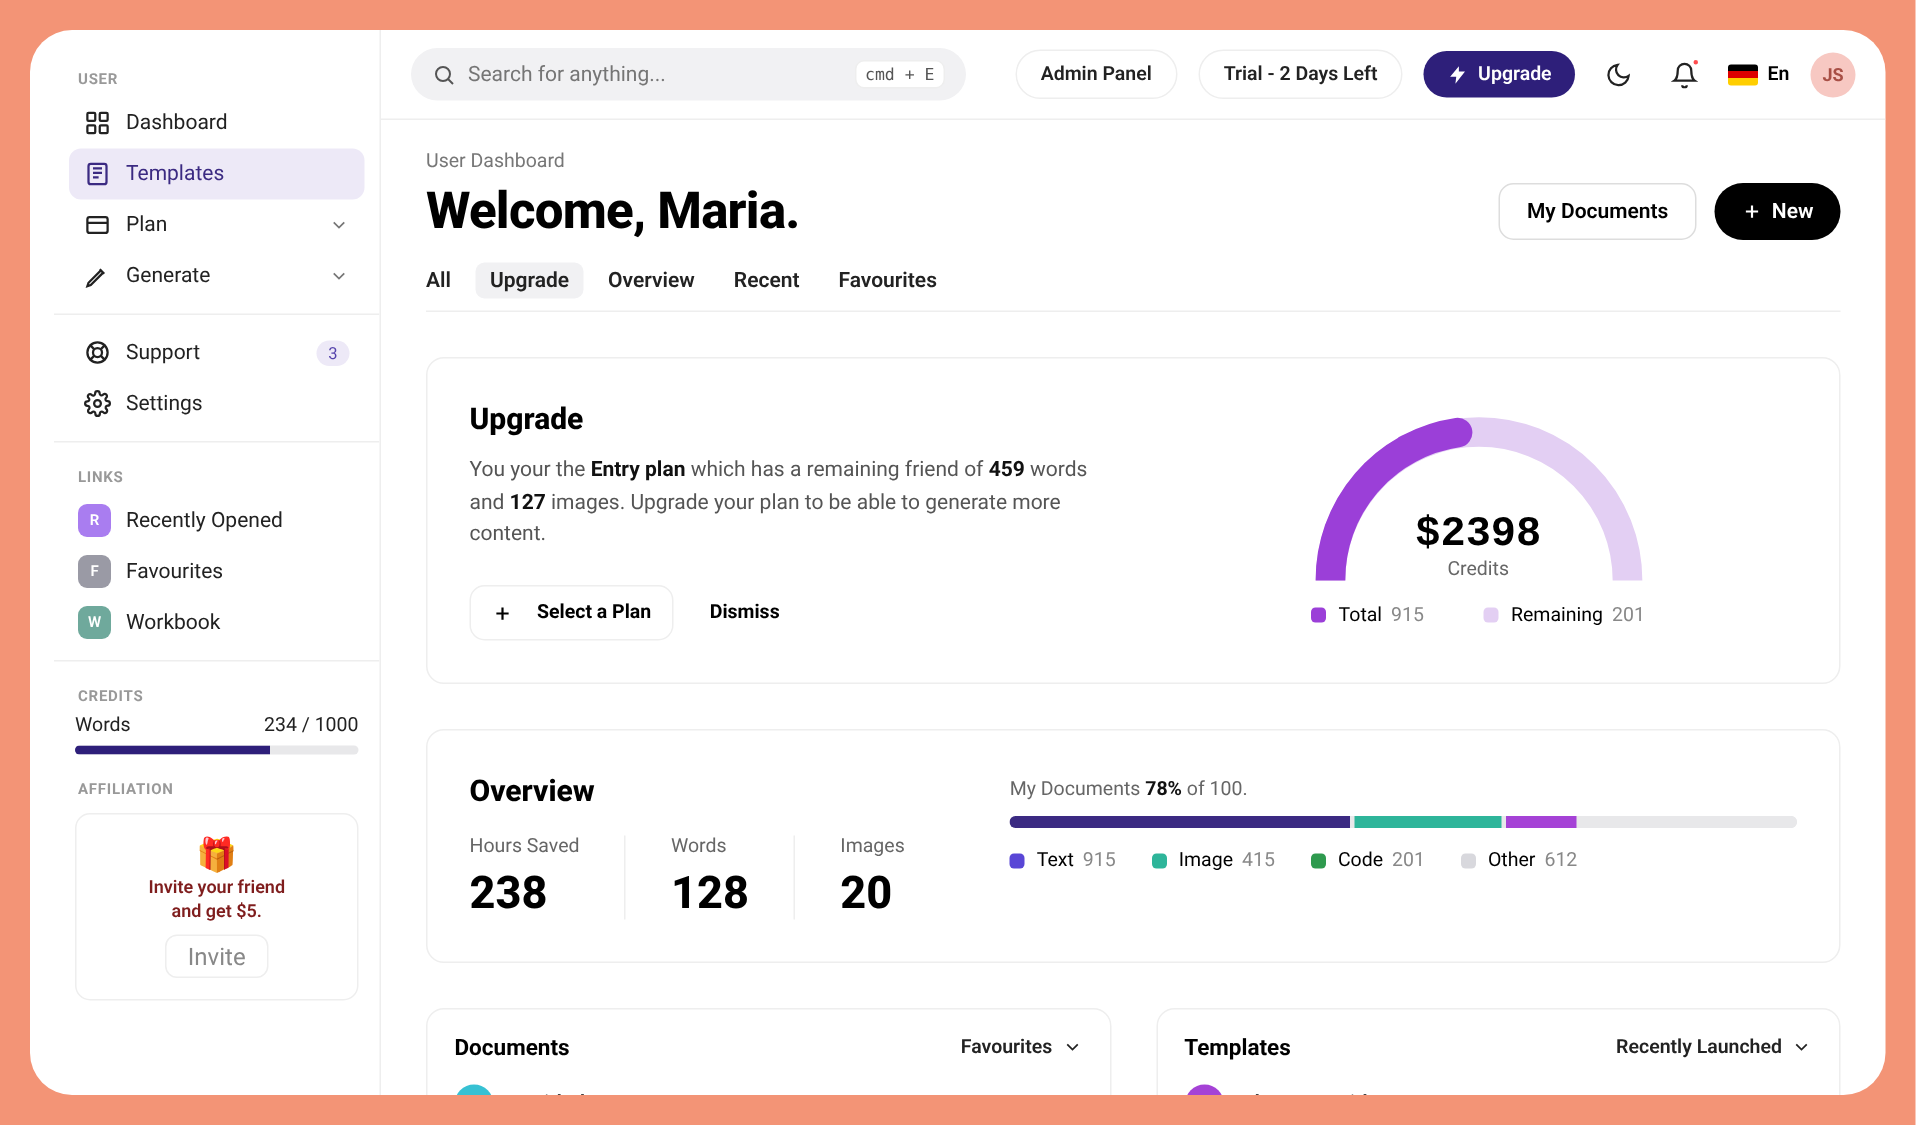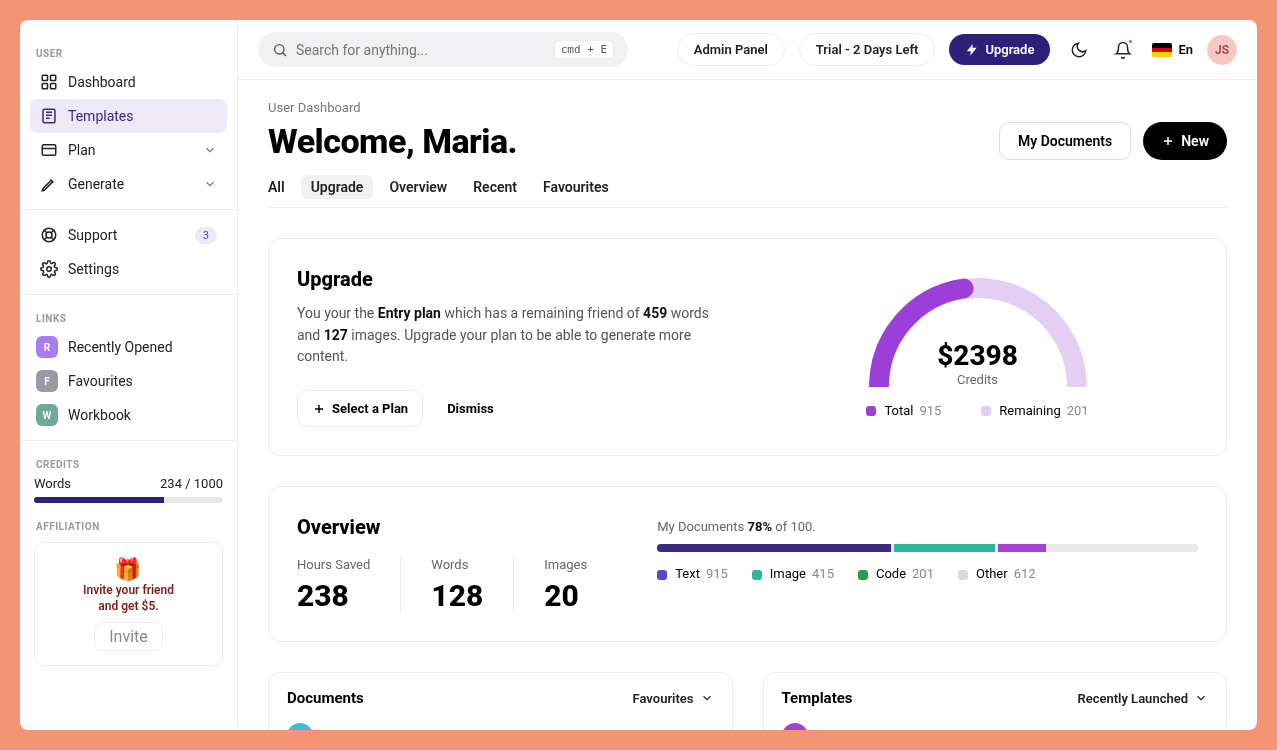--- a/index.html
+++ b/index.html
@@ -1,17 +1,17 @@
 <!DOCTYPE html>
 <html><head>
 <meta charset="utf-8">
 <style>
   * { box-sizing: border-box; margin: 0; padding: 0; font-family: -apple-system, BlinkMacSystemFont, "Segoe UI", Roboto, sans-serif; }
   body { background:#f39476; padding:20px; }
-  .frame { background:#fff; border-radius:8px; width:1237px; height:710px; margin:0 auto; overflow:hidden; display:flex; }
+  .frame { background:#fff; border-radius:28px; width:1237px; height:710px; margin:0 auto; overflow:hidden; display:flex;padding-left:16px; }
   .sidebar { width:218px; border-right:1px solid #eee; padding:18px 10px 10px 10px; display:flex; flex-direction:column; overflow:hidden; }
   .sb-heading { font-size:10px; font-weight:700; color:#999; letter-spacing:.5px; margin:10px 0 6px 6px; }
   .sb-item { display:flex; align-items:center; gap:10px; padding:8px 10px; border-radius:8px; font-size:14px; color:#222; cursor:pointer; }
   .sb-item .ico { width:18px; height:18px; display:flex; align-items:center; justify-content:center; color:#222; }
   .sb-item.active { background:#ede9f7; color:#3b2a82; }
   .sb-item.active .ico{ color:#3b2a82;}
   .sb-item .chev { margin-left:auto; color:#777; }
   .badge-num { margin-left:auto; background:#ede9f7; color:#5543ac; font-size:11px; border-radius:10px; padding:2px 8px; }
   .sb-sep { height:1px; background:#eee; margin:8px -10px; }
   .link-item { display:flex; align-items:center; gap:10px; padding:6px 6px; font-size:14px; color:#222; cursor:pointer; }
@@ -46,27 +46,27 @@
   .tabs .tab { cursor:pointer; font-weight:600; }
   .tabs .tab.active { background:#f1f1f3; border-radius:6px; padding:4px 10px; margin:-4px -10px; }
 
   .card { border:1px solid #eee; border-radius:12px; padding:28px; margin-top:30px; }
   .upgrade-card { display:flex; gap:40px; }
   .upgrade-left { flex:1; max-width:420px;}
   .upgrade-title { font-size:20px; font-weight:800; margin-bottom:12px;}
   .upgrade-body { font-size:14px; color:#555; line-height:1.55; }
   .upgrade-body b { color:#111; }
   .u-actions { margin-top:22px; display:flex; gap:24px; align-items:center; }
-  .btn-ghost { border:1px solid #eee; border-radius:10px; padding:10px 14px; font-size:13px; font-weight:700; display:flex; align-items:center; gap:6px; cursor:pointer;}
+  .btn-ghost { border:1px solid #eee; border-radius:10px; padding:10px 14px; font-size:13px; font-weight:700; display:flex; align-items:center; gap:16px; cursor:pointer;}
   .btn-text{ font-size:13px; font-weight:700; cursor:pointer; }
   .gauge-wrap { flex:1; display:flex; flex-direction:column; align-items:center; justify-content:center; }
   .gauge { width:220px; height:110px; position:relative; }
   .gauge svg { width:220px; height:110px; }
   .gauge-label { position:absolute; left:0; right:0; bottom:0; text-align:center; }
-  .gauge-val { font-size:28px; font-weight:800; }
+  .gauge-val { font-size:28px; font-weight:800;font-family:Liberation Mono, monospace; }
   .gauge-sub { font-size:13px; color:#666; }
   .legend { display:flex; gap:40px; margin-top:16px; font-size:13px; }
   .lg-dot{ width:10px; height:10px; border-radius:3px; display:inline-block; margin-right:8px; vertical-align:middle;}
   .lg-num{ color:#888; margin-left:6px;}
 
   .overview-card { display:flex; gap:40px; align-items:flex-start; }
   .ov-title{ font-size:20px; font-weight:800; margin-bottom:18px;}
   .stats { display:flex; }
   .stat { padding:0 30px; border-right:1px solid #eee;}
   .stat:first-child{ padding-left:0;}

